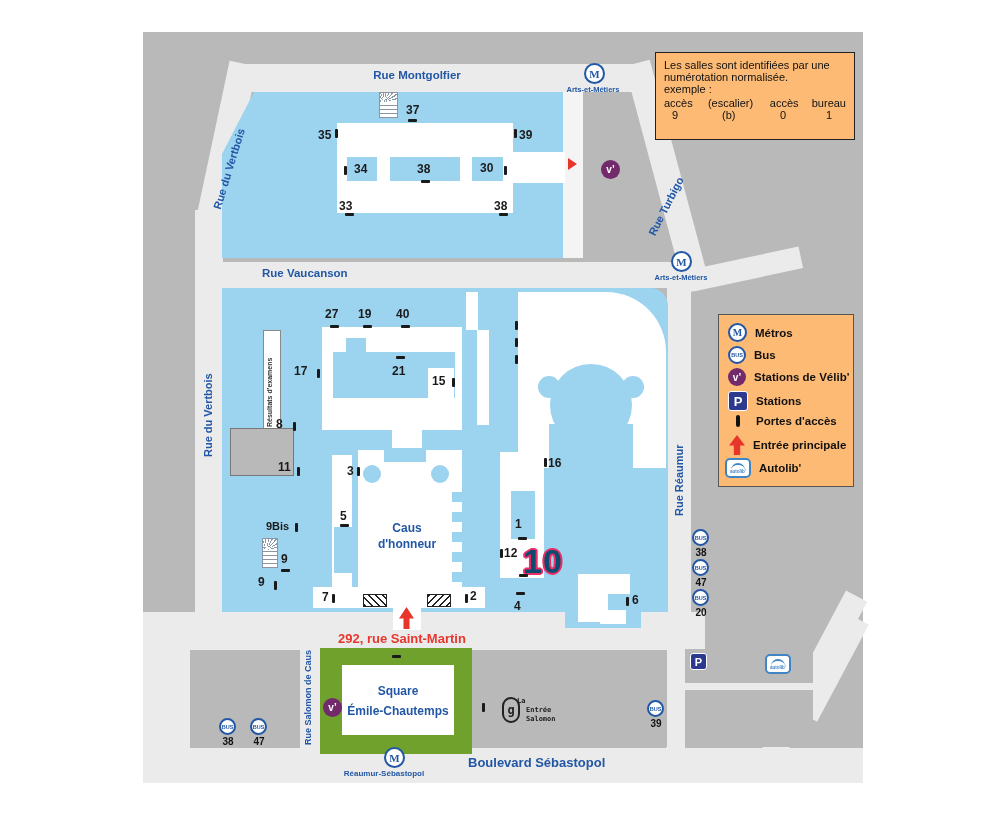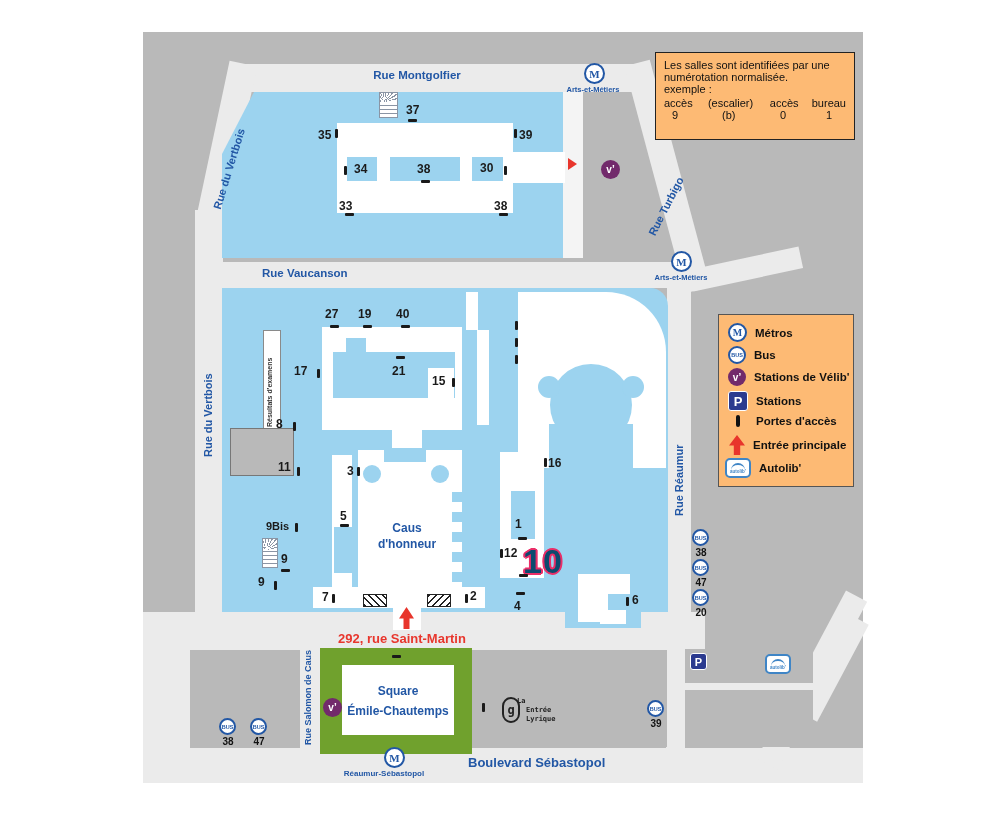--- a/index.html
+++ b/index.html
@@ -159,21 +159,21 @@
 
   <div class="cour" style="left:352px;top:521px">Caus</div>
   <div class="cour" style="left:352px;top:537px">d'honneur</div>
 
   <div class="cour" style="left:343px;top:684px">Square</div>
   <div class="cour" style="left:343px;top:704px">Émile-Chautemps</div>
 
   <div class="gaite-glyph" style="left:502px;top:697px">g</div>
   <div class="gaite-t" style="left:517px;top:697px">La</div>
   <div class="gaite-t" style="left:526px;top:706px">Entrée</div>
-  <div class="gaite-t" style="left:526px;top:715px">Lyrique</div>
+  <div class="gaite-t" style="left:526px;top:715px">Salomon</div>
 
   <div class="num" style="left:406px;top:103px">37</div>
   <div class="num" style="left:318px;top:128px">35</div>
   <div class="num" style="left:519px;top:128px">39</div>
   <div class="num" style="left:354px;top:162px">34</div>
   <div class="num" style="left:417px;top:162px">38</div>
   <div class="num" style="left:480px;top:161px">30</div>
   <div class="num" style="left:339px;top:199px">33</div>
   <div class="num" style="left:494px;top:199px">38</div>
   <div class="num" style="left:325px;top:307px">27</div>

